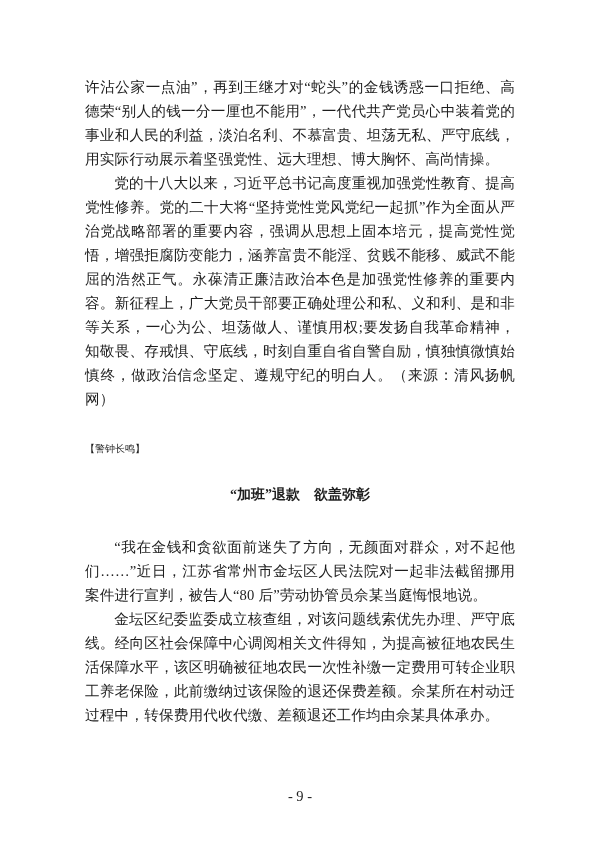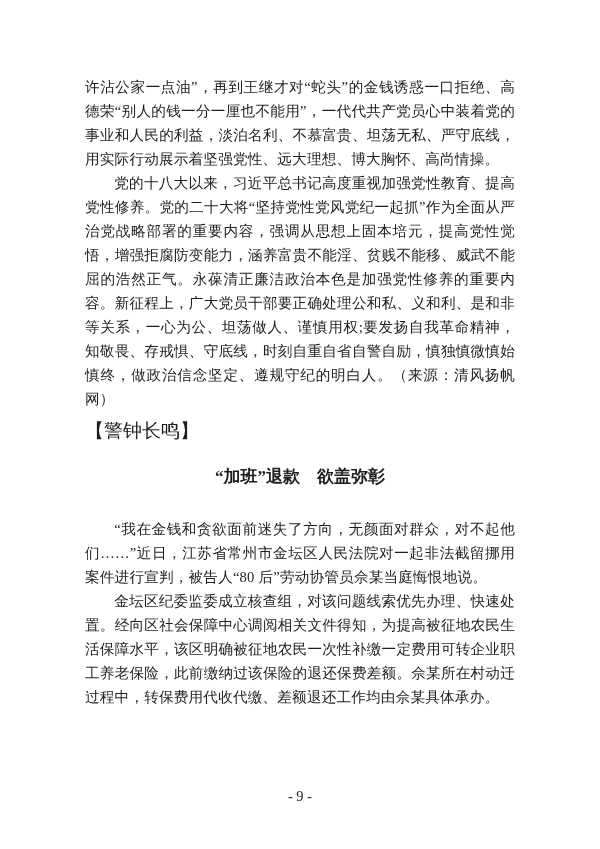--- a/index.html
+++ b/index.html
@@ -28,28 +28,28 @@
     font-size: 14.6px;
     line-height: 24px;
     text-align: justify;
     letter-spacing: 0.2px;
     word-break: break-all;
   }
   .content p.indent {
     text-indent: 2em;
   }
   .section-header {
-    margin-top: 8px;
-    font-size: 19px;
+    margin-top: 26px;
+    font-size: 10px;
     line-height: 24px;
     font-weight: 400;
   }
   .article-title {
     margin: 21px 0 0 0;
-    font-size: 17px;
+    font-size: 14px;
     line-height: 26px;
     font-weight: 700;
     text-align: center;
   }
   .article-body {
     margin-top: 27px;
   }
   .page-number {
     position: absolute;
     top: 786px;
@@ -72,19 +72,19 @@
     <p class="indent">党的十八大以来，习近平总书记高度重视加强党性教育、提高党性修养。党的二十大将“坚持党性党风党纪一起抓”作为全面从严治党战略部署的重要内容，强调从思想上固本培元，提高党性觉悟，增强拒腐防变能力，涵养富贵不能淫、贫贱不能移、威武不能屈的浩然正气。永葆清正廉洁政治本色是加强党性修养的重要内容。新征程上，广大党员干部要正确处理公和私、义和利、是和非等关系，一心为公、坦荡做人、谨慎用权;要发扬自我革命精神，知敬畏、存戒惧、守底线，时刻自重自省自警自励，慎独慎微慎始慎终，做政治信念坚定、遵规守纪的明白人。（来源：清风扬帆网）</p>
 
     <div class="section-header">【警钟长鸣】</div>
 
     <h1 class="article-title">“加班”退款　欲盖弥彰</h1>
 
     <div class="article-body">
       <p class="indent">“我在金钱和贪欲面前迷失了方向，无颜面对群众，对不起他们……”近日，江苏省常州市金坛区人民法院对一起非法截留挪用案件进行宣判，被告人“80 后”劳动协管员佘某当庭悔恨地说。</p>
 
 
-      <p class="indent">金坛区纪委监委成立核查组，对该问题线索优先办理、快速处置。经向区社会保障中心调阅相关文件得知，为提高被征地农民生活保障水平，该区明确被征地农民一次性补缴一定费用可转企业职工养老保险，此前缴纳过该保险的退还保费差额。佘某所在村动迁过程中，转保费用代收代缴、差额退还工作均由佘某具体承办。</p>
+      <p class="indent">金坛区纪委监委成立核查组，对该问题线索优先办理、严守底线。经向区社会保障中心调阅相关文件得知，为提高被征地农民生活保障水平，该区明确被征地农民一次性补缴一定费用可转企业职工养老保险，此前缴纳过该保险的退还保费差额。佘某所在村动迁过程中，转保费用代收代缴、差额退还工作均由佘某具体承办。</p>
     </div>
 
   </div>
 
   <div class="page-number">- 9 -</div>
 </div>
 
 </body></html>

